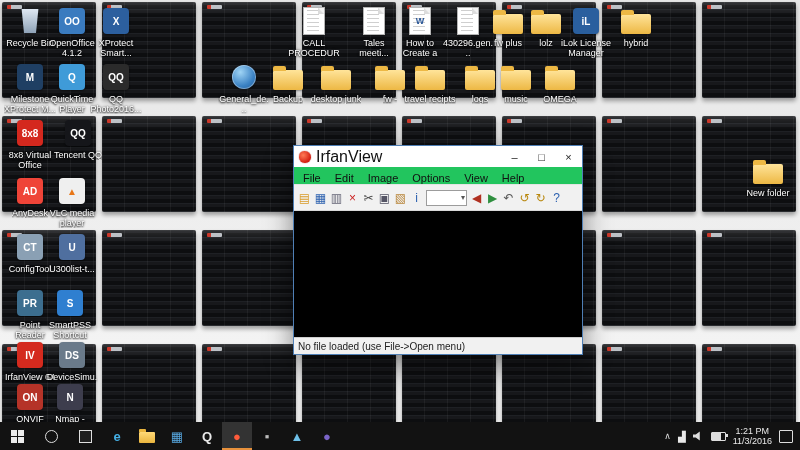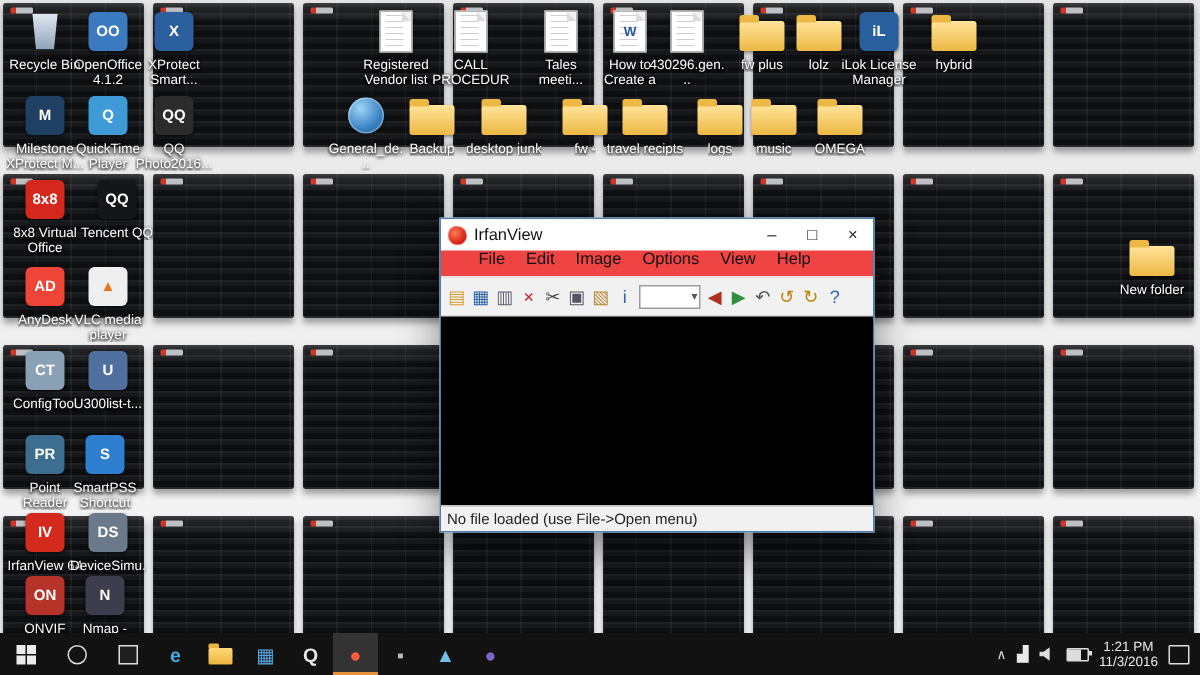--- a/index.html
+++ b/index.html
@@ -40,24 +40,24 @@
     box-shadow:inset 0 0 0 1px rgba(255,255,255,.35),0 1px 2px rgba(0,0,0,.4);}
   .bin-shape{width:20px;height:24px;background:linear-gradient(180deg,#dfe8f2,#8fa3b8);
     clip-path:polygon(8% 0,92% 0,80% 100%,20% 100%);border-radius:2px;}
 
   
   .window{position:absolute;left:293px;top:145px;width:288px;z-index:5;background:#fff;
     border:1px solid #4f7fb5;box-shadow:0 10px 26px rgba(0,0,0,.45);display:flex;flex-direction:column;}
   .titlebar{height:21px;display:flex;align-items:center;background:#fff;padding-left:5px;gap:5px;}
   .app-ico{width:12px;height:12px;border-radius:45% 55% 50% 50%;
     background:radial-gradient(circle at 35% 35%,#ff7a55,#d41f12 70%);box-shadow:0 0 1px #900;}
-  .title{font-size:11px;color:#111;flex:1;}
+  .title{font-size:16px;color:#111;flex:1;}
   .controls{display:flex;}
   .wbtn{width:27px;height:21px;display:flex;align-items:center;justify-content:center;font-size:11px;color:#222;}
-  .menubar{height:17px;display:flex;align-items:flex-start;background:#ef4444;border-bottom:1px solid #e4e4e4;padding-left:18px;}
+  .menubar{height:17px;display:flex;align-items:flex-end;background:#22c55e;border-bottom:1px solid #e4e4e4;padding-left:2px;}
   .menu-item{font-size:11px;padding:0 7px;color:#111;}
   .toolbar{height:25px;display:flex;align-items:center;background:#f1f1f1;border-bottom:1px solid #d8d8d8;padding:0 4px;gap:3px;}
   .tico{font-size:12px;line-height:1;width:13px;text-align:center;}
   .combo{width:38px;height:14px;background:#fff;border:1px solid #9c9c9c;display:flex;align-items:center;justify-content:flex-end;font-size:8px;color:#555;padding-right:1px;}
   .canvas{height:126px;background:#000;}
   .statusbar{height:16px;background:#f1f1f1;border-top:1px solid #cfcfcf;display:flex;align-items:center;font-size:10px;color:#222;padding-left:4px;}
 
   
   .taskbar{position:absolute;left:0;right:0;bottom:0;height:28px;background:#121212;display:flex;align-items:stretch;z-index:10;}
   .tb-left{display:flex;align-items:stretch;}
@@ -130,45 +130,39 @@
           <div class="tile" style="background: rgb(58, 123, 191);">OO</div>
         </div>
         <div class="dlabel">OpenOffice 4.1.2</div>
       </div>
       <div class="dicon" style="left: 90px; top: 6px;">
         <div class="art">
           <div class="tile" style="background: rgb(44, 95, 158);">X</div>
         </div>
         <div class="dlabel">XProtect Smart...</div>
       </div>
-      <div class="dicon" style="left: 238px; top: 6px;">
+      <div class="dicon" style="left: 288px; top: 6px;">
         <div class="art">
           <div class="doc-shape"></div>
         </div>
-        <div class="dlabel">Registered Vendor list</div>
-      </div>
-      <div class="dicon" style="left: 288px; top: 6px;">
+        <div class="dlabel">CALL PROCEDURE...</div>
+      </div>
+      <div class="dicon" style="left: 348px; top: 6px;">
         <div class="art">
           <div class="doc-shape"></div>
         </div>
-        <div class="dlabel">CALL PROCEDURE...</div>
-      </div>
-      <div class="dicon" style="left: 348px; top: 6px;">
-        <div class="art">
-          <div class="doc-shape"></div>
-        </div>
         <div class="dlabel">Tales meeti...</div>
       </div>
       <div class="dicon" style="left: 394px; top: 6px;">
         <div class="art">
           <div class="doc-shape">W</div>
         </div>
         <div class="dlabel">How to Create a M...</div>
       </div>
-      <div class="dicon" style="left: 432px; top: 6px;">
+      <div class="dicon" style="left: 442px; top: 6px;">
         <div class="art">
           <div class="doc-shape"></div>
         </div>
         <div class="dlabel">430296.gen...</div>
       </div>
       <div class="dicon" style="left: 482px; top: 6px;">
         <div class="art">
           <div class="folder-shape"></div>
         </div>
         <div class="dlabel">fw plus</div>

